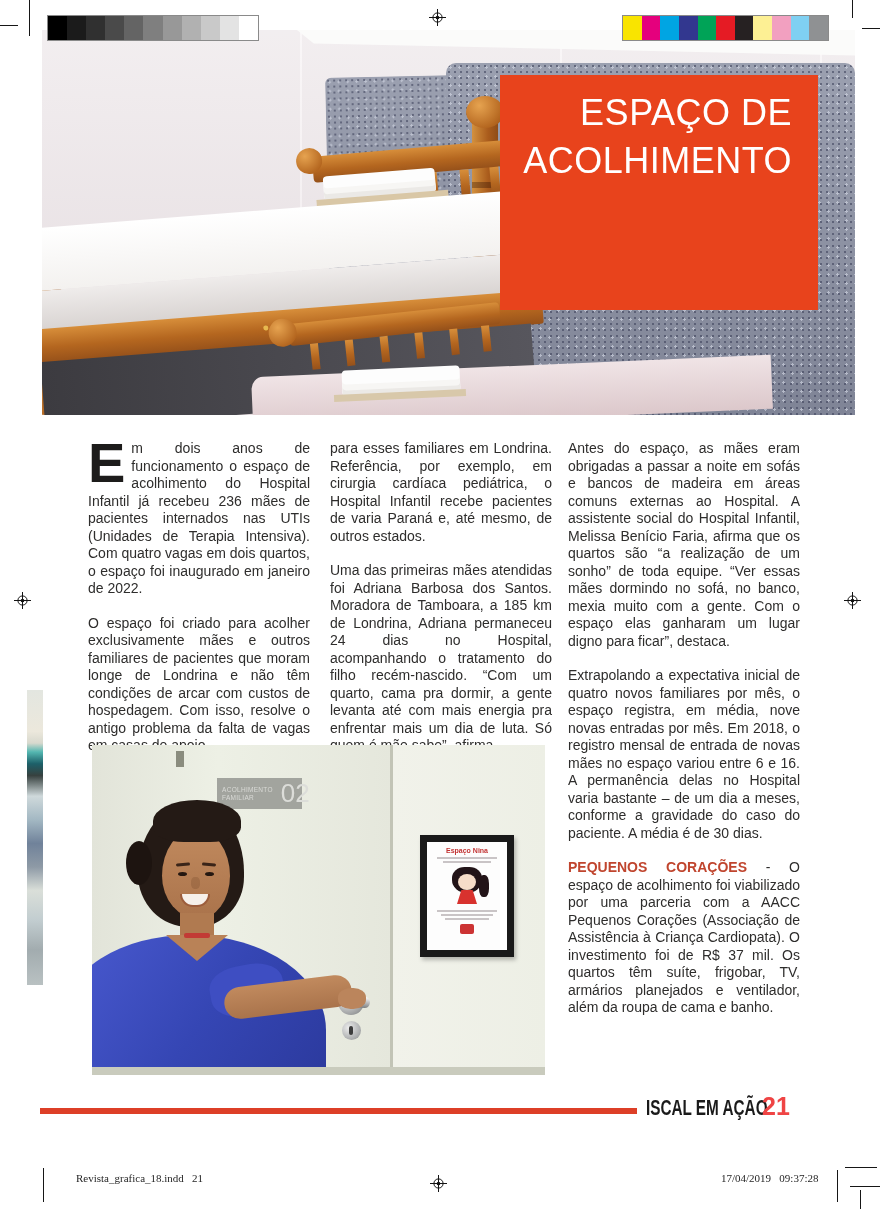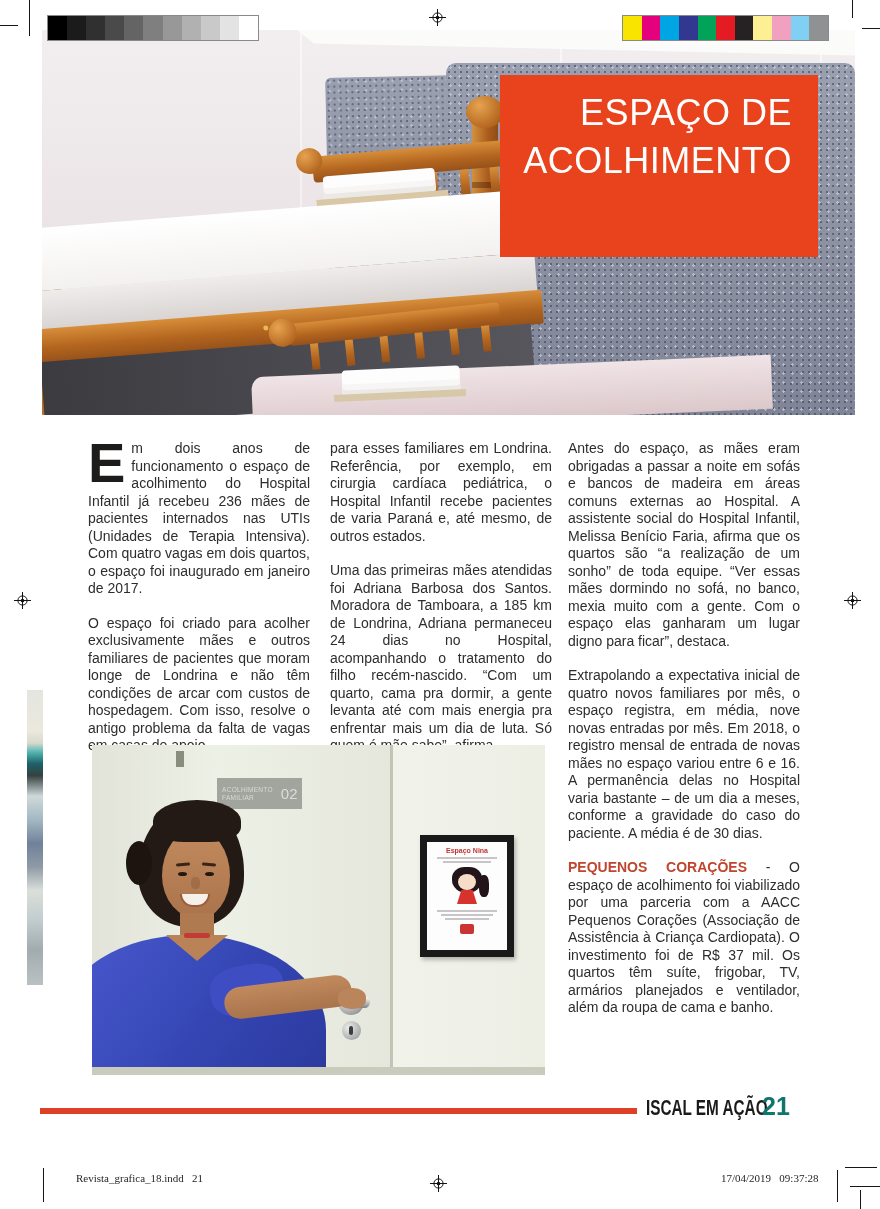--- a/index.html
+++ b/index.html
@@ -68,21 +68,21 @@
   .screw{position:absolute;width:5px;height:5px;border-radius:50%;background:#e7b94f;}
   #underbed{left:4px;top:157px;width:492px;height:68px;
     background:linear-gradient(90deg,#3c3b40,#57565d);}
   #hb-low{left:248px;top:282px;width:230px;height:55px;transform:rotate(-6deg);}
   #sheet-low{left:210px;top:336px;width:520px;height:54px;border-radius:12px 0 0 0;
     background:linear-gradient(180deg,#f0e4e6,#dcc8cb);transform:rotate(-2.5deg);}
   #towel2{left:300px;top:338px;width:118px;height:26px;transform:rotate(-2.5deg);}
   #tboard2{left:292px;top:362px;width:132px;height:7px;background:#d8c8aa;transform:rotate(-2.5deg);}
 
   
-  .headline{position:absolute;left:500px;top:75px;width:318px;height:182px;background:#e8431c;
+  .headline{position:absolute;left:500px;top:75px;width:318px;height:235px;background:#e8431c;
     color:#ffffff;text-align:right;box-sizing:border-box;padding:14px 26px 8px 0;z-index:3;}
   .headline .hl{font-size:36px;line-height:48px;font-weight:400;letter-spacing:.5px;}
   .headline .hlb{font-size:39px;line-height:48px;font-weight:700;}
 
   
   .body-text{font-size:14px;line-height:17.5px;color:#2e2d2c;text-align:justify;}
   .body-text p{margin:0 0 17px 0;}
   .col{position:absolute;top:440px;width:222px;z-index:2;}
   #col1{left:88px;}
   #col2{left:330px;}
@@ -99,21 +99,21 @@
   #door{left:0;top:0;width:300px;height:330px;
     background:linear-gradient(90deg,#e2e4d9,#edf0e5 42%,#e5e7dc);}
   #door-edge{left:298px;top:0;width:3px;height:330px;background:#c2c4b6;}
   #wall-b{left:301px;top:0;width:152px;height:330px;background:linear-gradient(90deg,#f1f2ea,#edefe5);}
   #floor-shadow{left:0;top:322px;width:453px;height:8px;background:#c9cbbd;}
   #hinge{left:84px;top:6px;width:8px;height:16px;background:#8a8c7e;}
   .door-sign{left:125px;top:33px;width:85px;height:31px;background:#a2a49e;color:#d9dad6;
     display:flex;align-items:center;box-sizing:border-box;padding:2px 5px;}
   .sign-text{font-size:6.5px;line-height:7.5px;letter-spacing:.3px;flex:1;}
   .sign-divider{width:1px;height:22px;background:#c6c7c3;margin:0 4px;}
-  .sign-num{font-size:15px;color:#dcddd9;}
+  .sign-num{font-size:26px;color:#dcddd9;}
   .poster{left:328px;top:90px;width:94px;height:122px;background:#fdfdfd;border:7px solid #191919;
     box-sizing:border-box;box-shadow:2px 3px 4px rgba(0,0,0,.25);}
   .poster-title{font-size:7px;font-weight:700;color:#c23333;text-align:center;margin-top:5px;}
   .p-line{height:2px;background:#c9c4c6;margin:3px 10px 0 10px;}
   .p-girl{position:relative;width:34px;height:40px;margin:4px auto 0 auto;}
   .g-hair{position:absolute;left:2px;top:0;width:30px;height:26px;background:#221418;
     border-radius:50% 50% 60% 60%;}
   .g-tail{position:absolute;right:-5px;top:8px;width:10px;height:22px;background:#221418;border-radius:40%;}
   .g-face{position:absolute;left:8px;top:7px;width:18px;height:16px;background:#f6ddc9;border-radius:50%;}
   .g-dress{position:absolute;left:7px;top:23px;width:20px;height:14px;background:#d8322e;
@@ -151,21 +151,21 @@
     transform:rotate(-10deg);}
   .w-arm{left:132px;top:236px;width:128px;height:32px;border-radius:16px;transform:rotate(-7deg);
     background:linear-gradient(180deg,#c18a5e,#a9734b);}
   .w-hand{left:246px;top:243px;width:28px;height:21px;background:#bb855c;border-radius:45%;}
 
   
   .footer-rule{position:absolute;left:40px;top:1108px;width:597px;height:6px;background:#dd3f27;z-index:4;}
   .brand{position:absolute;left:646px;top:1099px;width:114px;text-align:center;font-weight:700;
     font-size:17px;color:#1a1a1a;white-space:nowrap;transform:scale(.9,1.25);
     transform-origin:left center;letter-spacing:0;z-index:4;}
-  .pagenum{position:absolute;left:762px;top:1092px;font-size:25px;font-weight:700;color:#0f766e;z-index:4;}
+  .pagenum{position:absolute;left:762px;top:1092px;font-size:25px;font-weight:700;color:#ef4444;z-index:4;}
 </style>
 </head>
 <body>
 
 <div class="page">
 
   <div class="calbar" id="graybar">
       <div class="swatch" style="background: rgb(0, 0, 0);"></div>
       <div class="swatch" style="background: rgb(27, 27, 27);"></div>
       <div class="swatch" style="background: rgb(48, 48, 48);"></div>
@@ -283,21 +283,21 @@
     <div class="towel" id="towel2"></div>
     <div class="pt-el" id="tboard2"></div>
   </div>
 
   <div class="headline">
     <div class="hl">ESPAÇO DE</div>
     <div class="hl">ACOLHIMENTO</div>
   </div>
 
   <div class="col body-text" id="col1">
-    <p><span class="dropcap">E</span><span>m dois anos de funcionamento o espaço de acolhimento do Hospital Infantil já recebeu 236 mães de pacientes internados nas UTIs (Unidades de Terapia Intensiva). Com quatro vagas em dois quartos, o espaço foi inaugurado em janeiro de 2017.</span></p>
+    <p><span class="dropcap">E</span><span>m dois anos de funcionamento o espaço de acolhimento do Hospital Infantil já recebeu 236 mães de pacientes internados nas UTIs (Unidades de Terapia Intensiva). Com quatro vagas em dois quartos, o espaço foi inaugurado em janeiro de 2022.</span></p>
     <p>O espaço foi criado para acolher exclusivamente mães e outros familiares de pacientes que moram longe de Londrina e não têm condições de arcar com custos de hospedagem. Com isso, resolve o antigo problema da falta de vagas em casas de apoio</p>
   </div>
 
   <div class="col body-text" id="col2">
     <p>para esses familiares em Londrina. Referência, por exemplo, em cirurgia cardíaca pediátrica, o Hospital Infantil recebe pacientes de varia Paraná e, até mesmo, de outros estados.</p>
     <p>Uma das primeiras mães atendidas foi Adriana Barbosa dos Santos. Moradora de Tamboara, a 185 km de Londrina, Adriana permaneceu 24 dias no Hospital, acompanhando o tratamento do filho recém-nascido. “Com um quarto, cama pra dormir, a gente levanta até com mais energia pra enfrentar mais um dia de luta. Só quem é mãe sabe”, afirma.</p>
   </div>
 
   <div class="col body-text" id="col3">
     <p>Antes do espaço, as mães eram obrigadas a passar a noite em sofás e bancos de madeira em áreas comuns externas ao Hospital. A assistente social do Hospital Infantil, Melissa Benício Faria, afirma que os quartos são “a realização de um sonho” de toda equipe. “Ver essas mães dormindo no sofá, no banco, mexia muito com a gente. Com o espaço elas ganharam um lugar digno para ficar”, destaca.</p>

